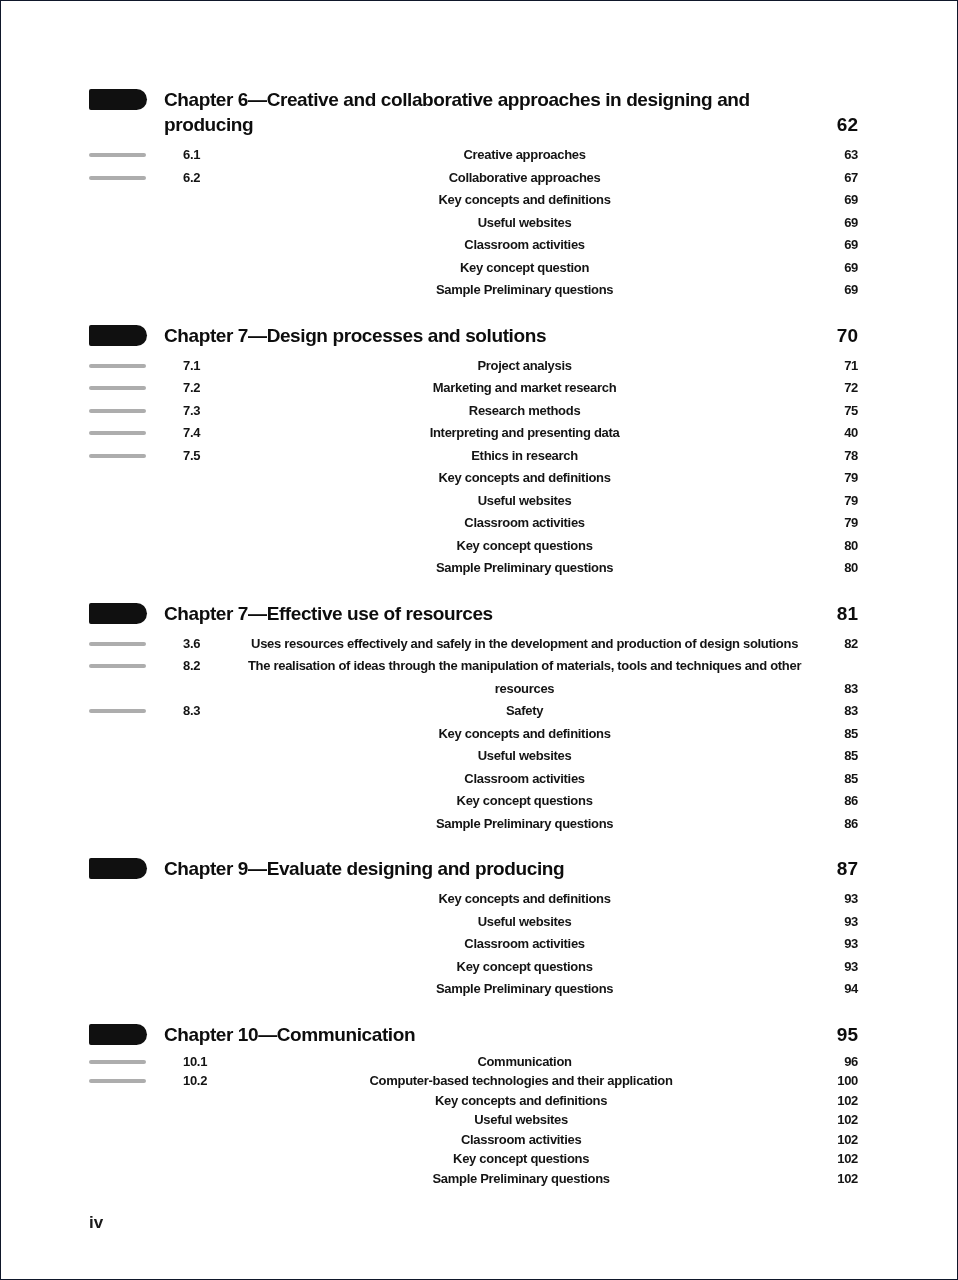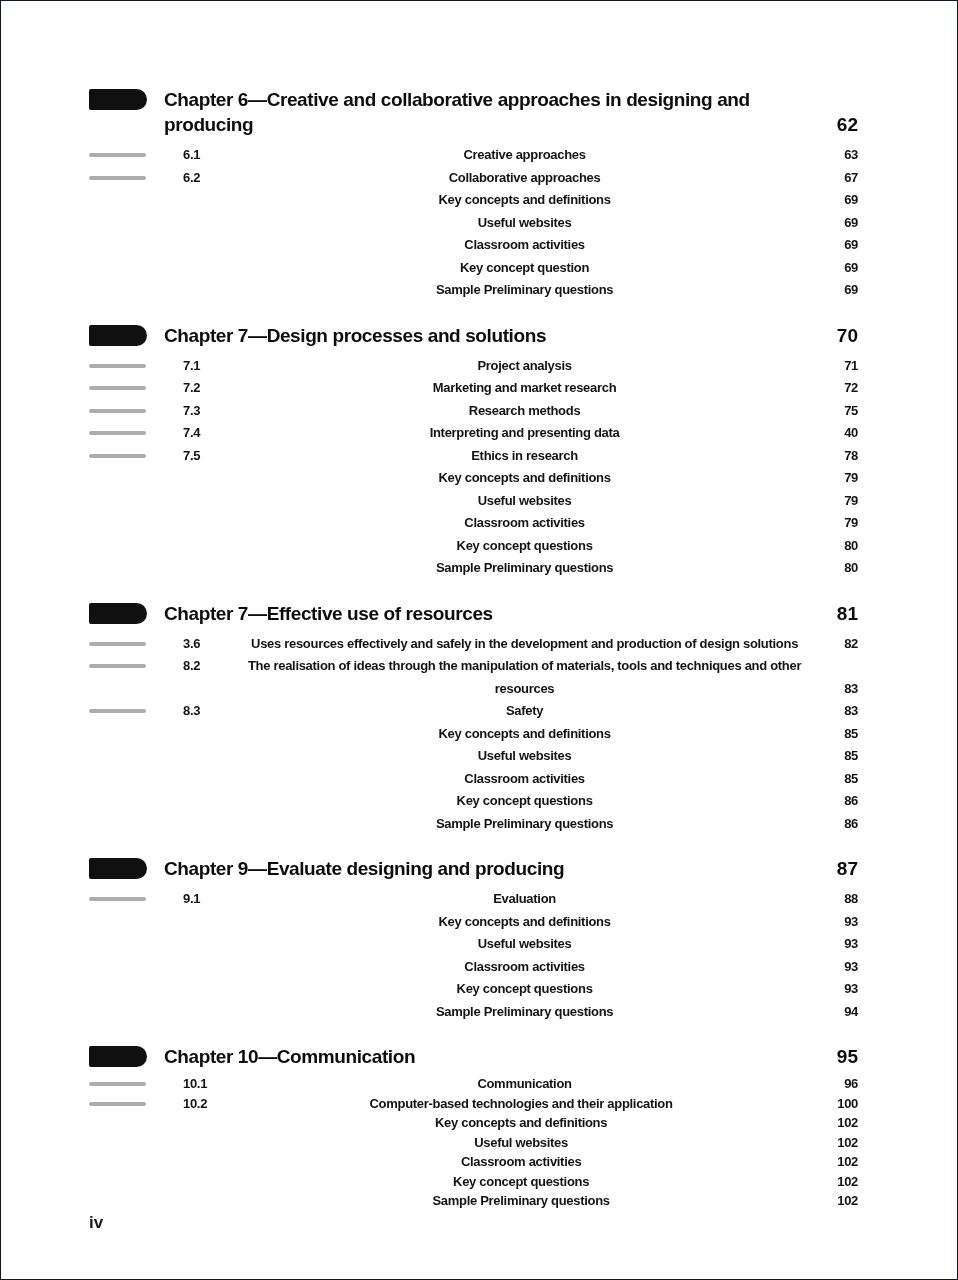--- a/index.html
+++ b/index.html
@@ -373,28 +373,20 @@
 
   <section class="chapter">
     <div class="chapter-heading">
       <div class="marker-col">
         <div class="tab-marker"></div>
       </div>
       <h2 class="chapter-title">Chapter 9—Evaluate designing and producing</h2>
       <div class="chapter-page">87</div>
     </div>
     <div class="entries">
-  <div class="entry">
-    <div class="marker-col">
-      <div class="gray-line"></div>
-    </div>
-    <div class="entry-num">9.1</div>
-    <div class="entry-label">Evaluation</div>
-    <div class="entry-page">88</div>
-  </div>
 
   <div class="entry">
     <div class="marker-col">
       <div class="gray-line" style="visibility: hidden;"></div>
     </div>
     <div class="entry-num"></div>
     <div class="entry-label">Key concepts and definitions</div>
     <div class="entry-page">93</div>
   </div>
 

